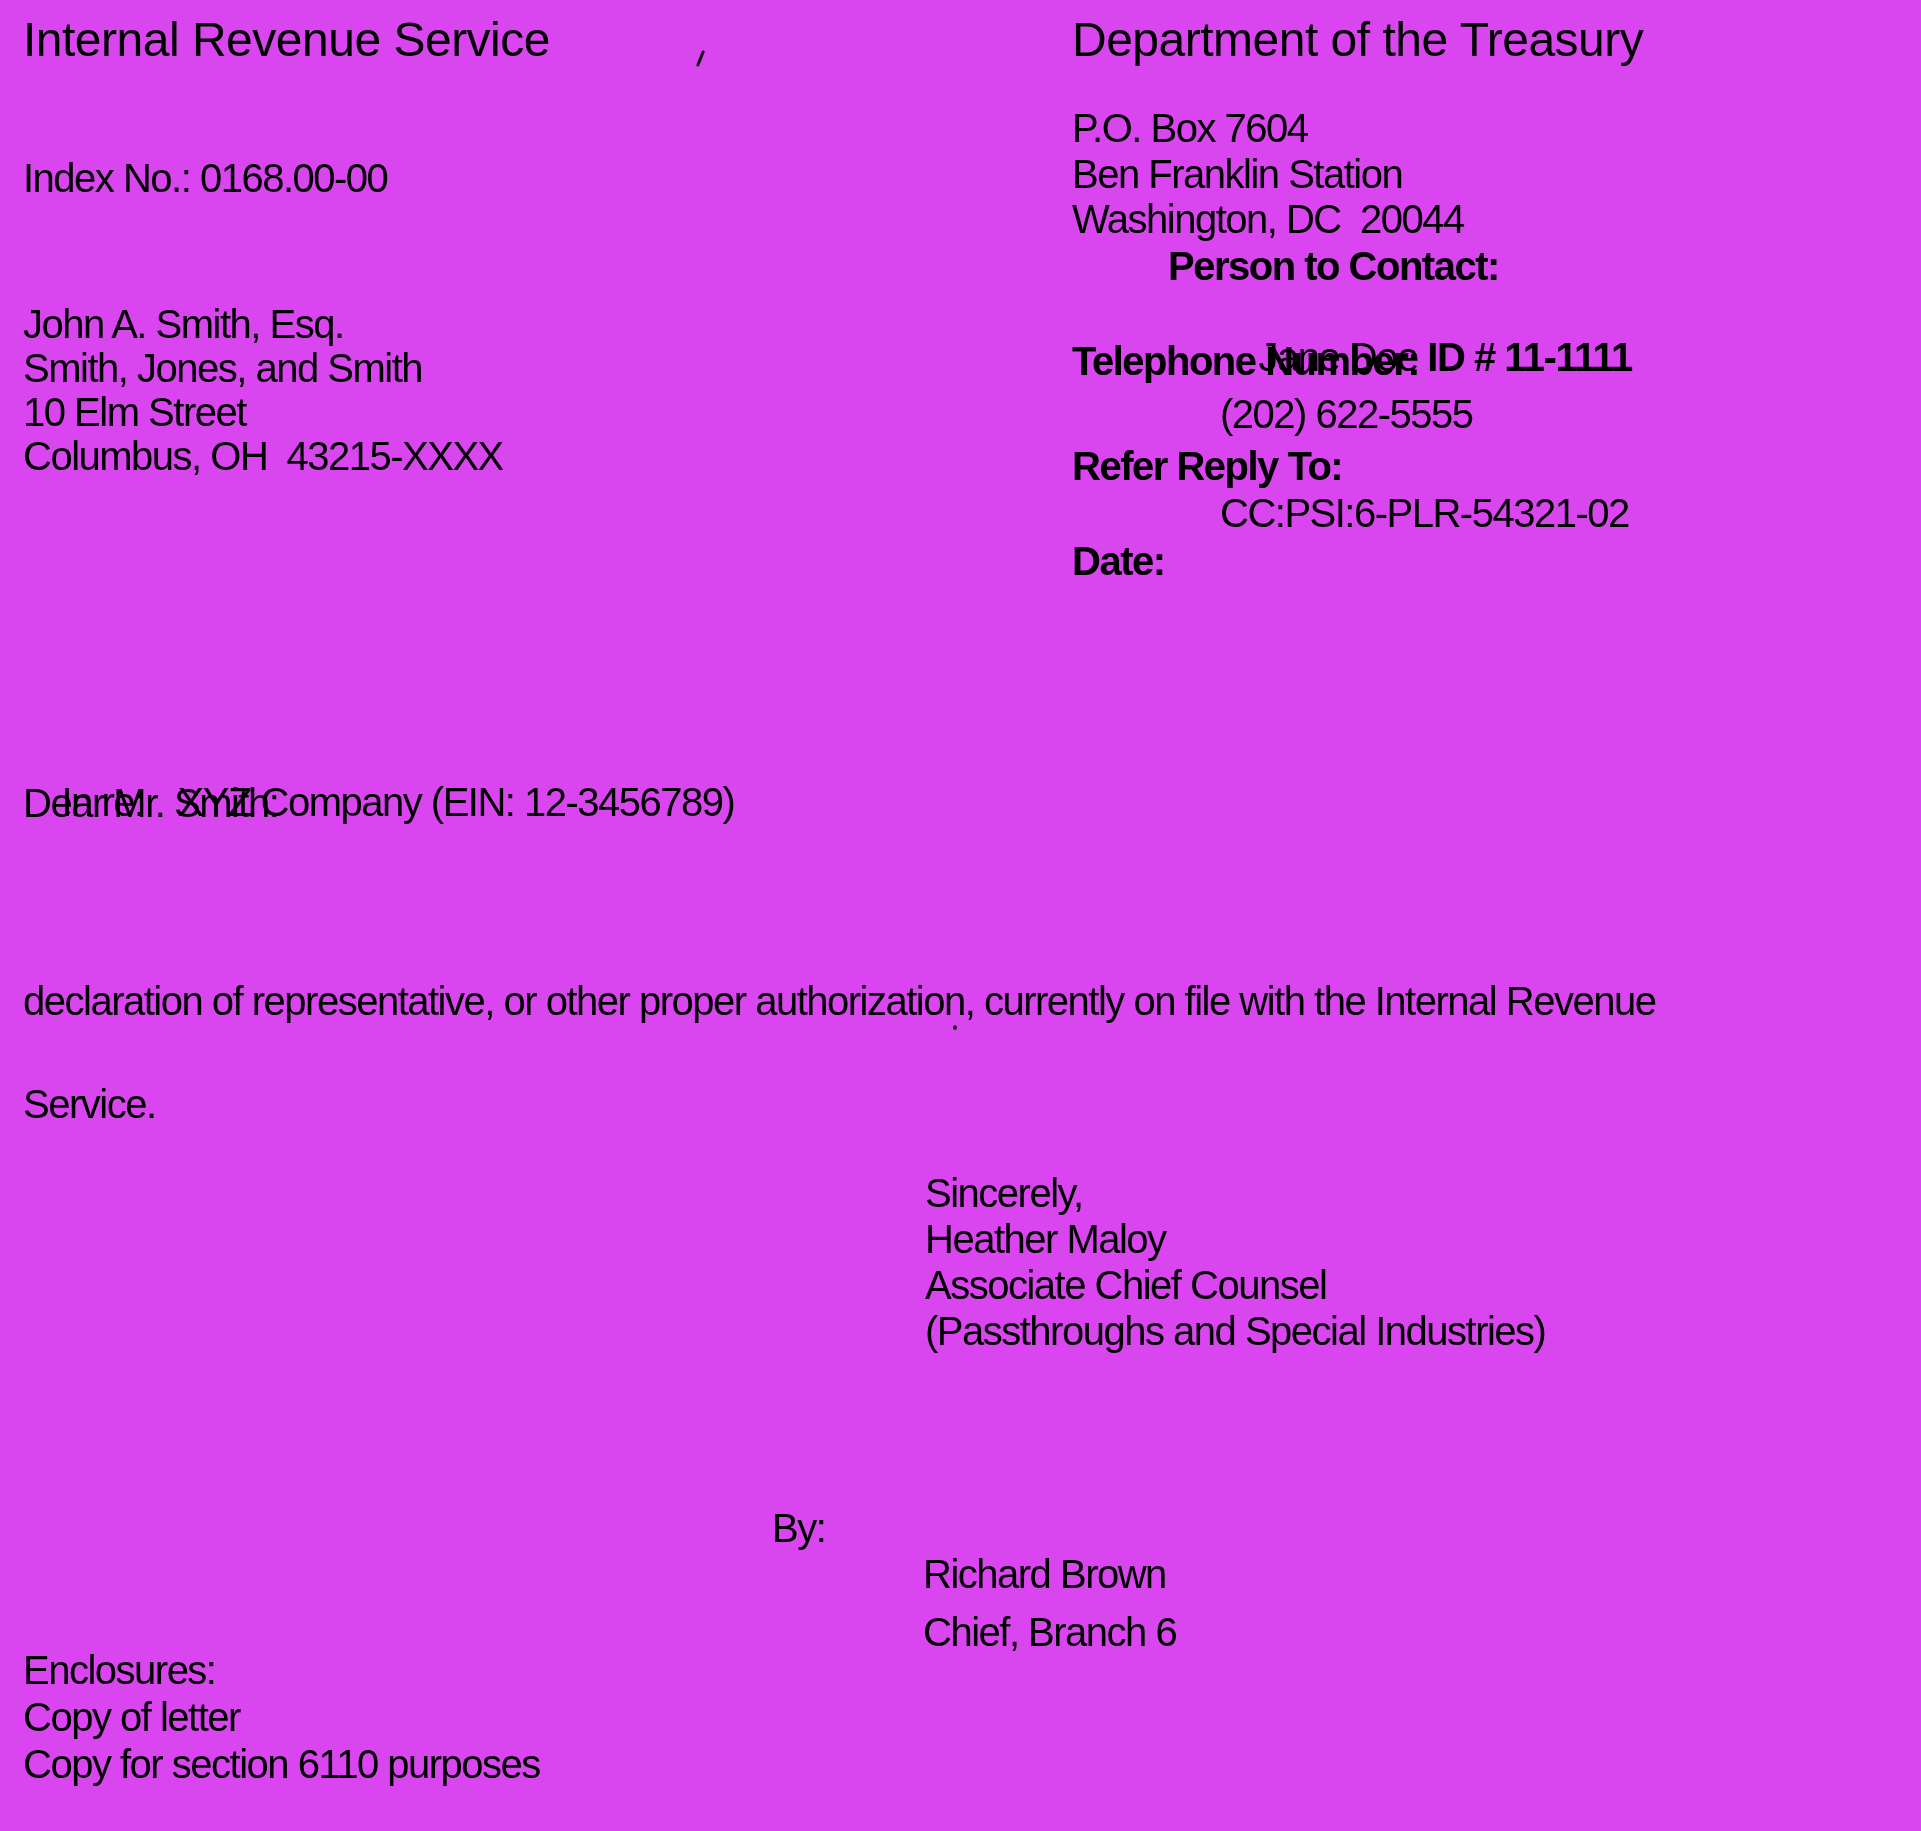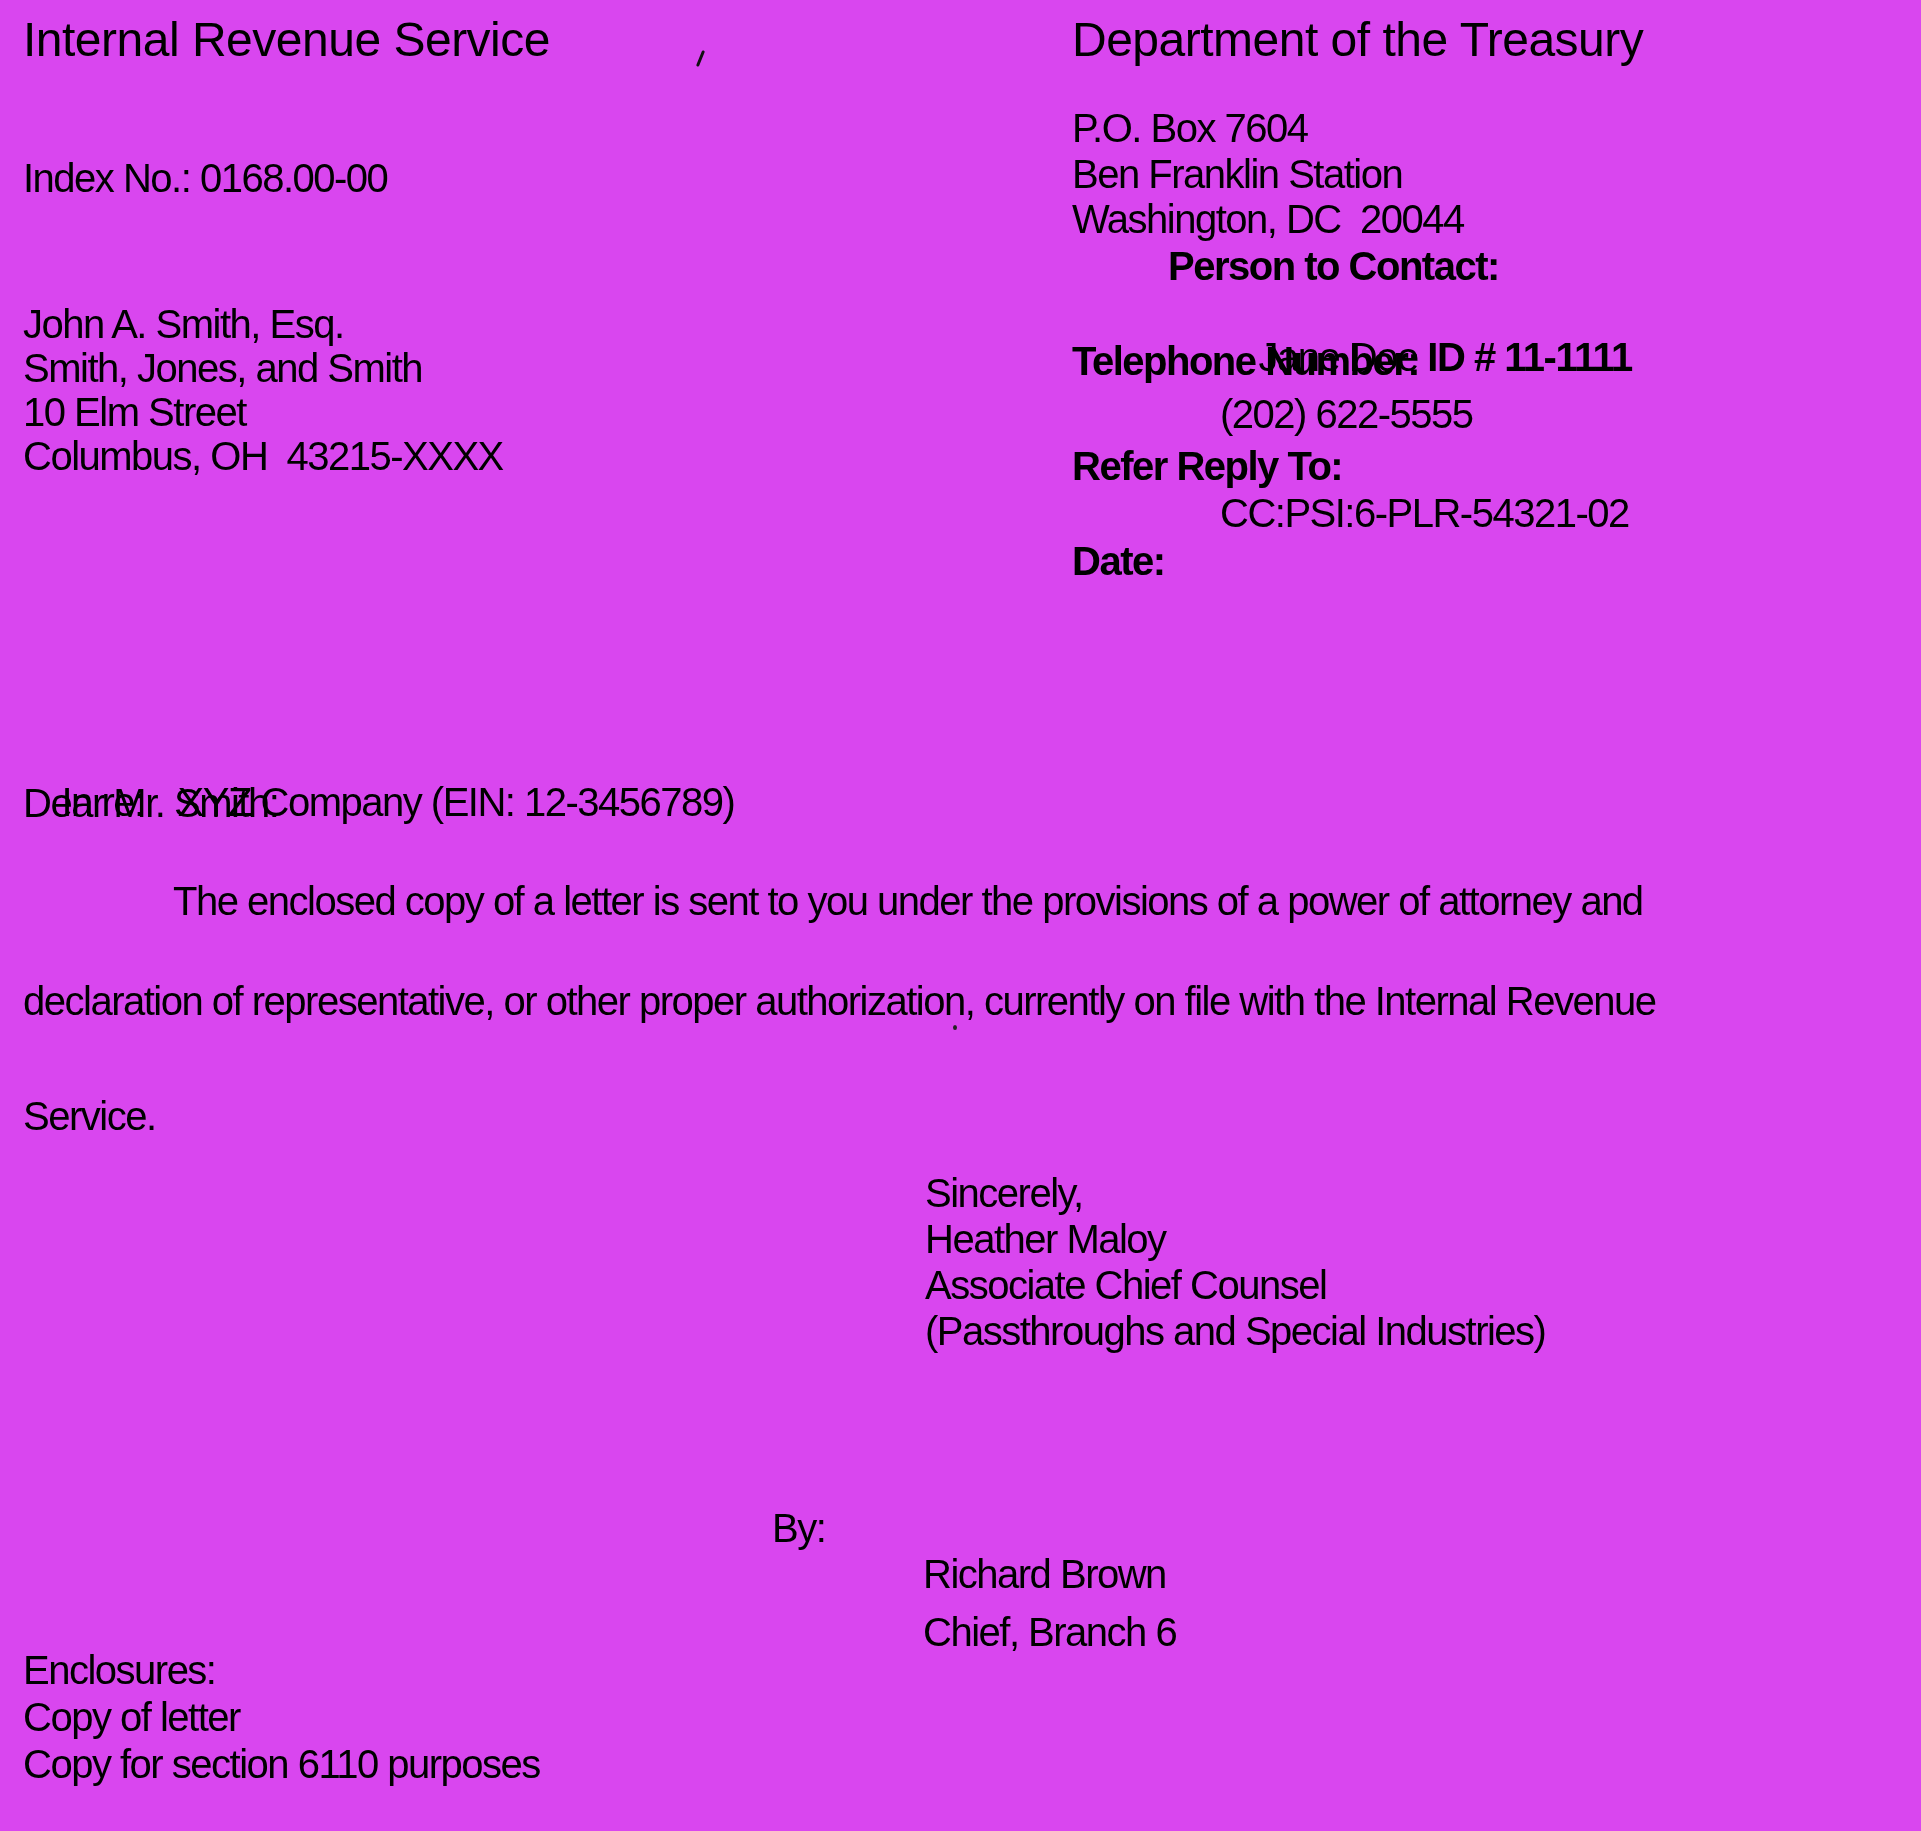--- a/index.html
+++ b/index.html
@@ -84,23 +84,22 @@
   <div class="ln b" style="left:1072px; top:444px;">Refer Reply To:</div>
   <div class="ln" style="left:1220px; top:491px;">CC:PSI:6-PLR-54321-02</div>
 
   <div class="ln b" style="left:1072px; top:539px;">Date:</div>
 
   <div class="ln" style="left:23px; top:736px;">
     <span>In re:</span><span class="gap-inre"></span><span>XYZ Company (EIN: 12-3456789)</span>
   </div>
   <div class="ln" style="left:23px; top:781px;">Dear Mr. Smith:</div>
 
-  <div class="ln" style="left:173px; top:879px;">The enclosed copy of a letter is sent to you under the provisions of a power of attorney and</div>
   <div class="ln" style="left:23px; top:979px;">declaration of representative, or other proper authorization, currently on file with the Internal Revenue</div>
-  <div class="ln" style="left:23px; top:1082px;margin-top:12px;">Service.</div>
+  <div class="ln" style="left:23px; top:1082px;">Service.</div>
 
   <div class="artifact-speck"></div>
 
   <div class="ln" style="left:925px; top:1171px;">Sincerely,</div>
   <div class="ln" style="left:925px; top:1217px;">Heather Maloy</div>
   <div class="ln" style="left:925px; top:1263px;">Associate Chief Counsel</div>
   <div class="ln" style="left:925px; top:1309px;">(Passthroughs and Special Industries)</div>
 
   <div class="ln" style="left:772px; top:1506px;">By:</div>
   <div class="ln" style="left:923px; top:1552px;">Richard Brown</div>

